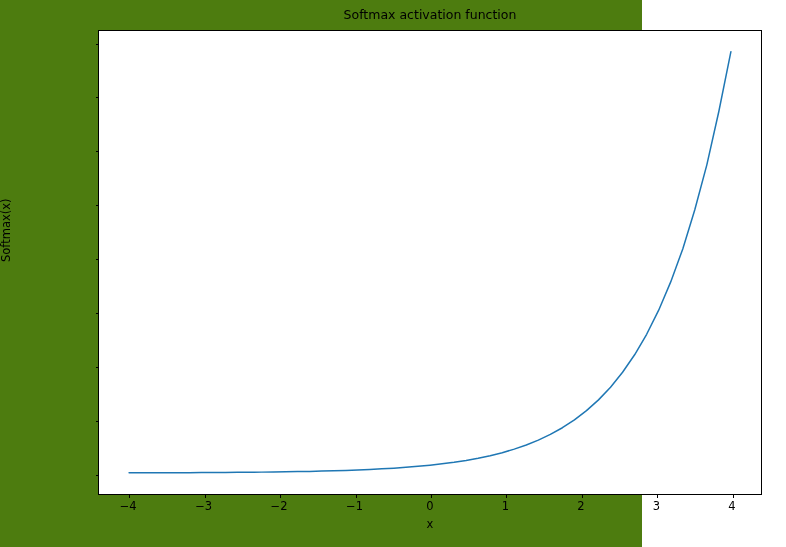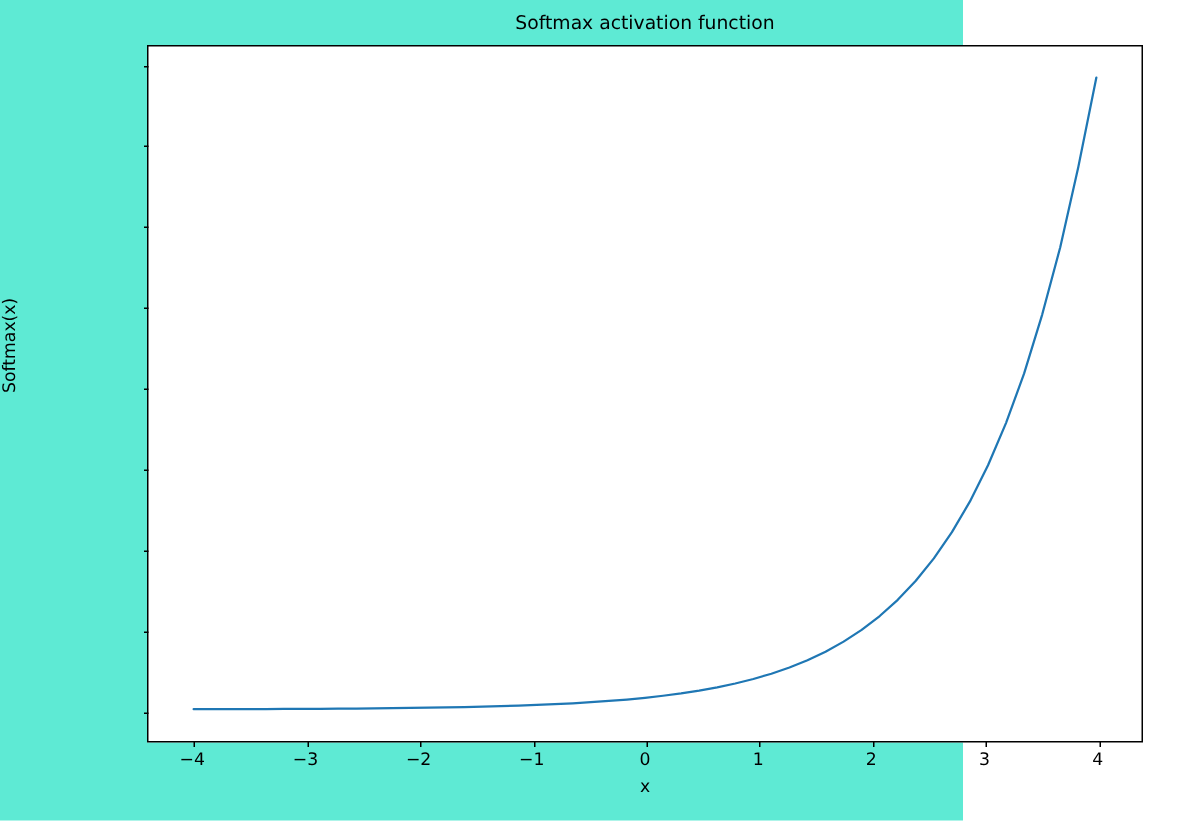--- a/index.html
+++ b/index.html
@@ -12,21 +12,21 @@
     width: 786px;
     height: 547px;
     overflow: hidden;
     font-family: "DejaVu Sans", sans-serif;
     color: #000000;
   }
   #figure {
     position: relative;
     width: 642px;
     height: 547px;
-    background: #5eead4;
+    background: #4d7c0f;
   }
   
   #chart-title {
     position: absolute;
     left: 98px;
     top: 7px;
     width: 664px;
     text-align: center;
     font-size: 12.5px;
     line-height: 15px;

